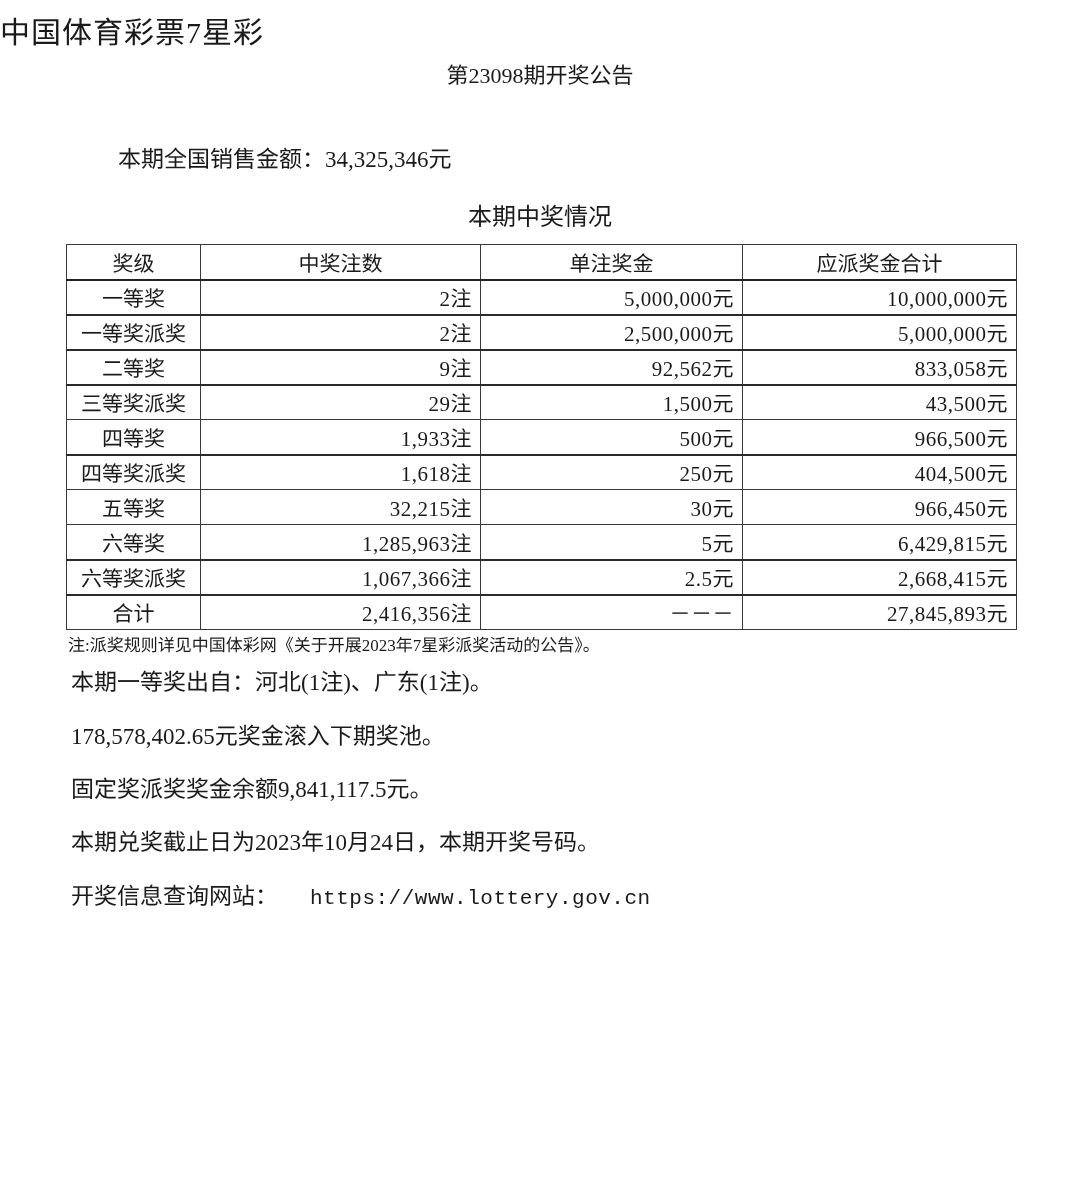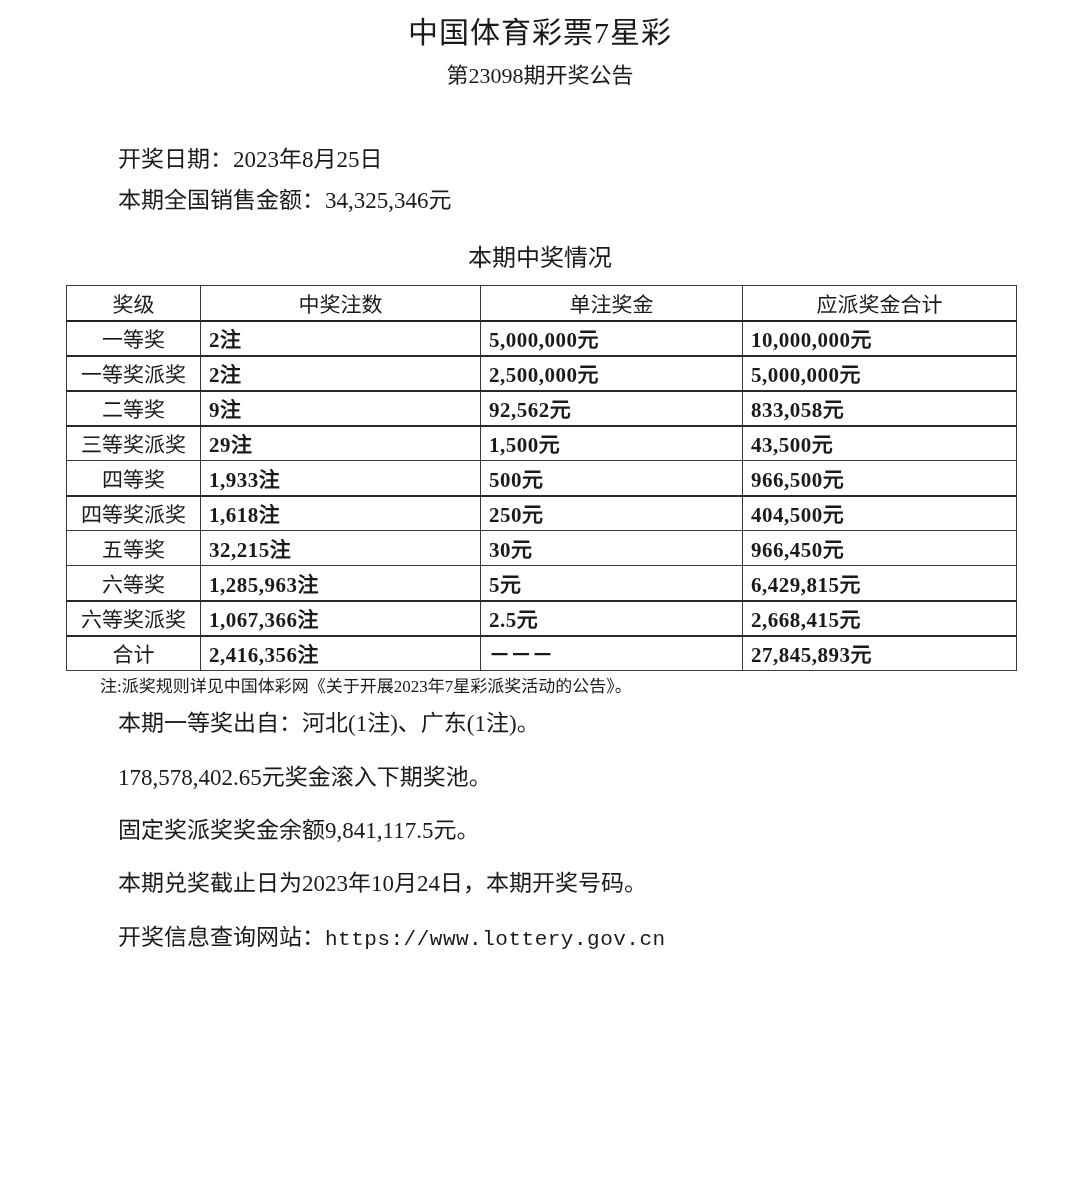--- a/index.html
+++ b/index.html
@@ -20,21 +20,20 @@
   .page {
     width: 1080px;
     height: 1183px;
     position: relative;
     box-sizing: border-box;
     overflow: hidden;
   }
 
   
   .doc-title {
-    text-align: center;
     font-size: 30px;
     line-height: 1.25;
     letter-spacing: 1px;
     margin: 0;
     padding-top: 14px;
     font-weight: 400;
   }
   .doc-subtitle {
     text-align: center;
     font-size: 22px;
@@ -98,72 +97,72 @@
   table.prize thead th {
     text-align: center;
     border-bottom-width: 2px;
     border-bottom-color: #222;
     padding-left: 8px;
   }
   table.prize tbody td.level {
     text-align: center;
   }
   table.prize tbody td.num {
+    text-align: right;
     letter-spacing: 0.5px;
-    font-weight: bold;
   }
   table.prize tbody tr.row-alt td {
     border-top-width: 2px;
     border-top-color: #2a2a2a;
   }
   table.prize tbody tr.total td {
     border-top-width: 2px;
     border-top-color: #2a2a2a;
   }
   table.prize .dashes {
     letter-spacing: 1px;
   }
 
   
   .footnote {
-    padding-left: 100px;
+    padding-left: 68px;
     margin-top: 6px;
     font-size: 17px;
     line-height: 1.2;
     white-space: nowrap;
   }
 
   
   .notes {
-    padding-left: 118px;
+    padding-left: 71px;
     margin-top: 14px;
     font-size: 23px;
   }
   .notes p {
     margin: 0 0 28px 0;
     line-height: 1.1;
     white-space: nowrap;
   }
   .notes p:last-child { margin-bottom: 0; }
   .mono {
     font-family: "Liberation Mono", "DejaVu Sans Mono", monospace;
     font-size: 21px;
     letter-spacing: 0.5px;
+    margin-left: 32px;
   }
 </style>
 </head>
 <body>
 
 <div class="page">
 
   <h1 class="doc-title">中国体育彩票7星彩</h1>
   <h2 class="doc-subtitle">第23098期开奖公告</h2>
 
   <div class="meta-block">
-    <p class="meta-line">开奖日期：2023年8月25日</p>
     <p class="meta-line">本期全国销售金额：34,325,346元</p>
   </div>
 
   <h3 class="section-heading">本期中奖情况</h3>
 
   <div class="table-wrap">
     <table class="prize">
       <colgroup>
         <col class="c1">
           <col class="c2">

